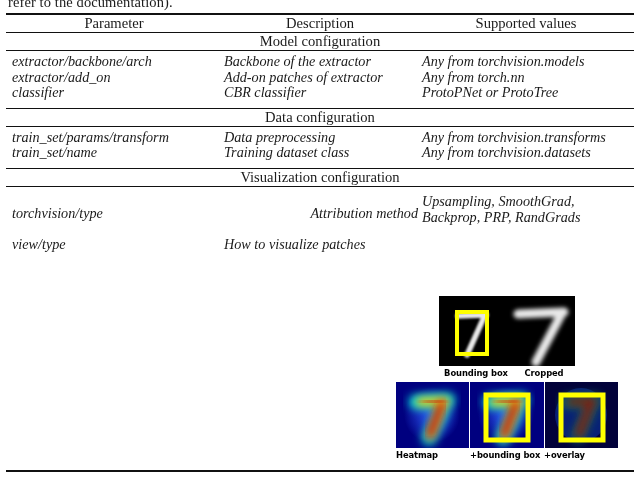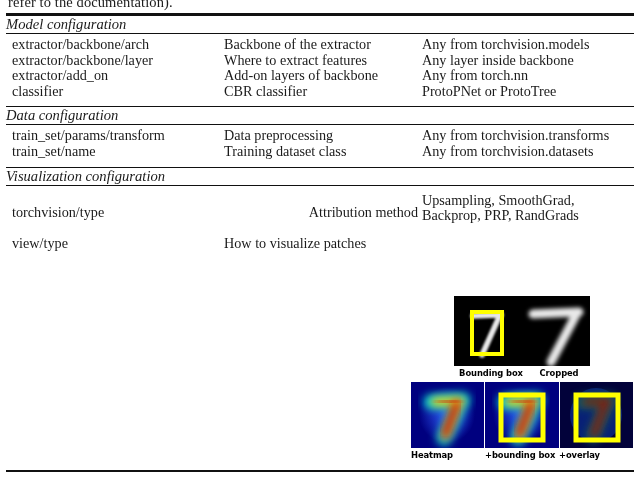--- a/index.html
+++ b/index.html
@@ -53,48 +53,48 @@
   tr.rule-top td   { border-top: 2.2px solid #111; height: 0; line-height: 0; font-size: 0; }
   tr.rule-mid td   { border-top: 1.1px solid #111; height: 0; line-height: 0; font-size: 0; }
 
   .hdr td {
     text-align: center;
     padding: 4px 0 5px 0;
     font-size: 14.6px;
   }
 
   .section td {
-    text-align: left;
+    text-align: center;
     padding: 6px 0 7px 0;
     font-size: 14.6px;
-    font-style: italic;
   }
 
   .data td {
     padding: 1px 0 1px 0;
     font-size: 14.2px;
     line-height: 15.6px;
+    font-style: italic;
   }
   .data td.c1 { padding-left: 6px; }
   .data td.c2 { padding-left: 2px; }
   .data td.c3 { padding-left: 4px; }
 
   .spacer-sm td { height: 7px; line-height: 7px; font-size: 0; }
   .spacer-xs td { height: 3px; line-height: 3px; font-size: 0; }
 
   
   .multiline { line-height: 16.5px; margin-top: 36px; }
 
   
   .vis td { padding: 0; font-size: 14.2px; }
 
   
   .figure {
     position: absolute;
-    left: 411px;
+    left: 396px;
     top: 296px;
     width: 222px;
   }
   .fig-row-top {
     display: flex;
     justify-content: center;
   }
   .panel-pair {
     display: flex;
     background: #000;
@@ -175,20 +175,25 @@
     <col class="col-a">
         <col class="col-b">
         <col class="col-c">
   </colgroup>
 
   <tbody>
         <tr class="rule-top">
           <td colspan="3"></td>
         </tr>
 
+  <tr class="hdr">
+    <td>Parameter</td>
+    <td>Description</td>
+    <td>Supported values</td>
+  </tr>
 
   <tr class="rule-mid">
           <td colspan="3"></td>
         </tr>
 
   <tr class="section">
     <td colspan="3">Model configuration</td>
   </tr>
   <tr class="rule-mid">
           <td colspan="3"></td>
@@ -196,27 +201,22 @@
   <tr class="spacer-xs">
           <td colspan="3"></td>
         </tr>
 
   <tr class="data">
     <td class="c1">extractor/backbone/arch</td>
     <td class="c2">Backbone of the extractor</td>
     <td class="c3">Any from torchvision.models</td>
   </tr>
   <tr class="data">
-    <td class="c1">extractor/backbone/layer</td>
-    <td class="c2">Where to extract features</td>
-    <td class="c3">Any layer inside backbone</td>
-  </tr>
-  <tr class="data">
     <td class="c1">extractor/add_on</td>
-    <td class="c2">Add-on layers of backbone</td>
+    <td class="c2">Add-on patches of extractor</td>
     <td class="c3">Any from torch.nn</td>
   </tr>
   <tr class="data">
     <td class="c1">classifier</td>
     <td class="c2">CBR classifier</td>
     <td class="c3">ProtoPNet or ProtoTree</td>
   </tr>
 
   <tr class="spacer-sm">
           <td colspan="3"></td>

